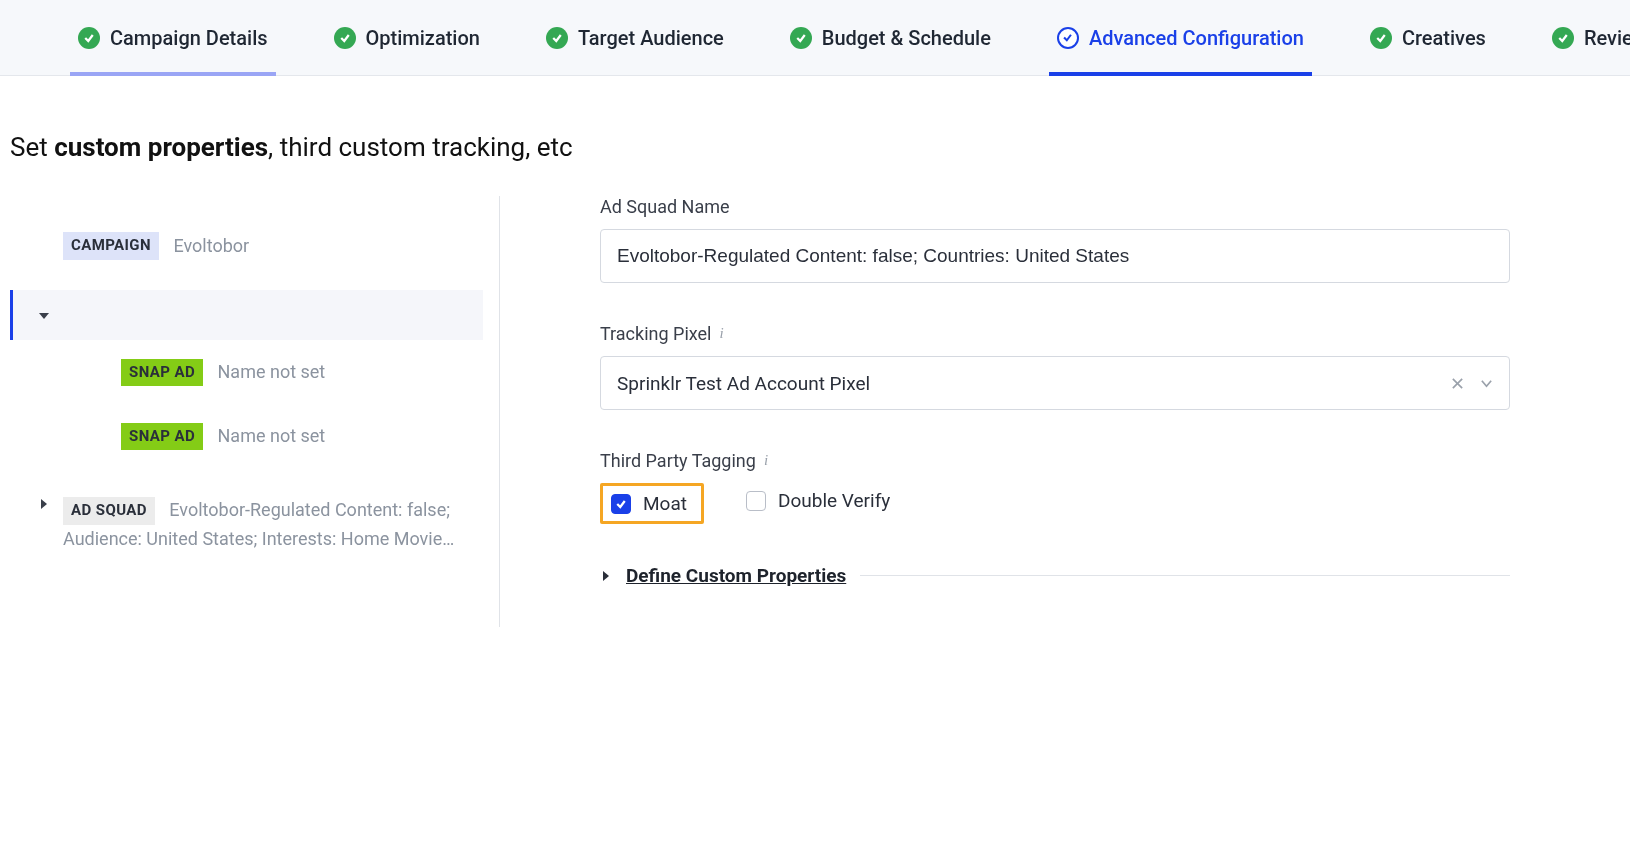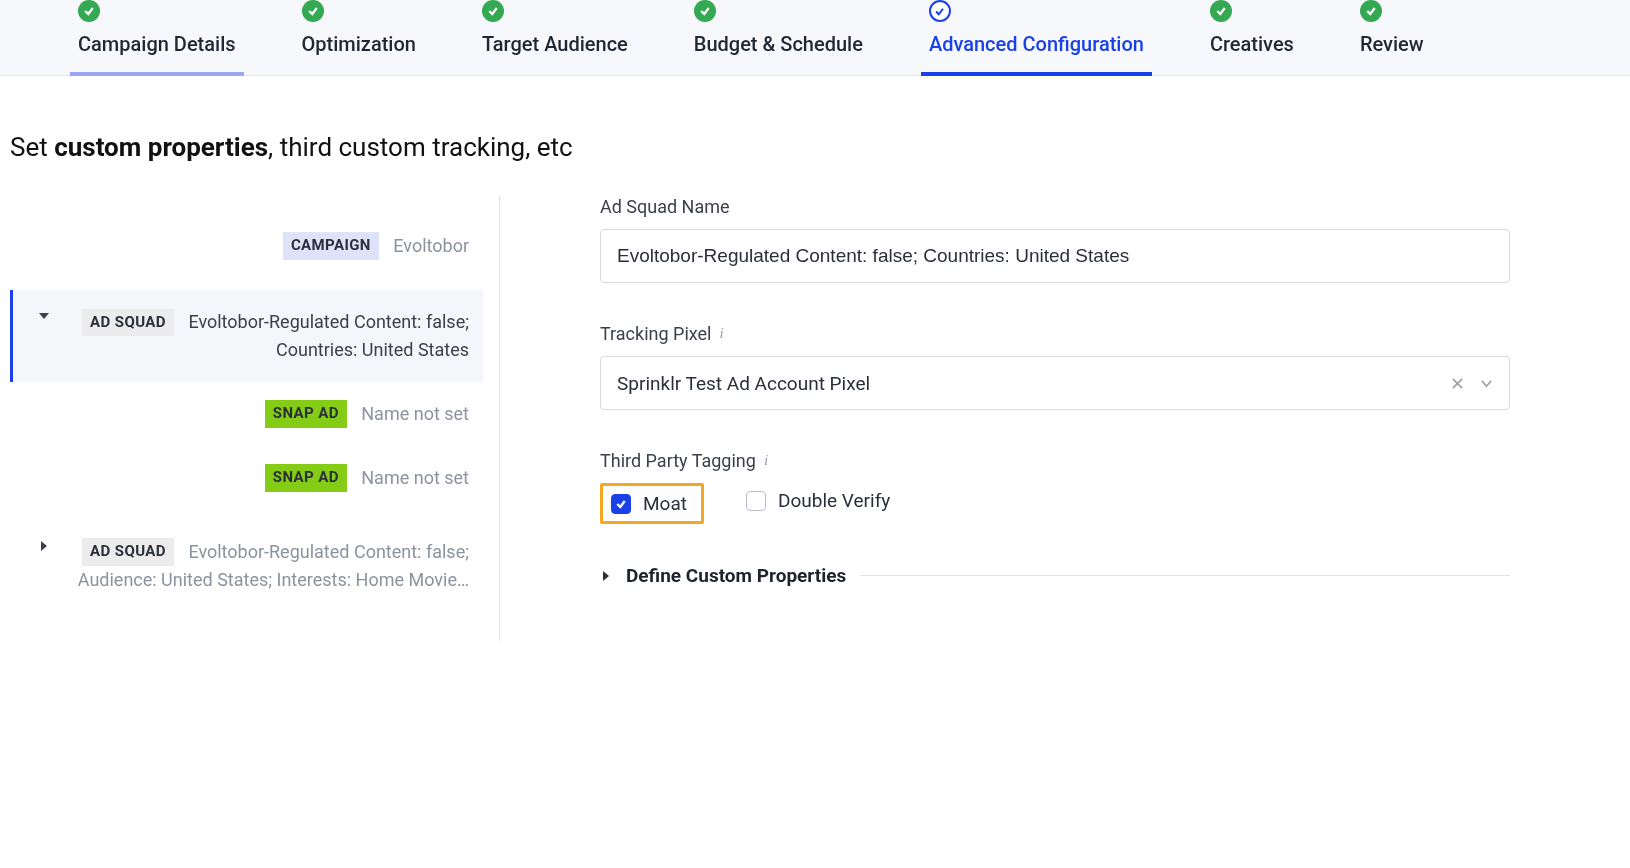--- a/index.html
+++ b/index.html
@@ -15,31 +15,30 @@
   .stepper {
     display: flex;
     align-items: stretch;
     height: 76px;
     background: #f6f8fb;
     border-bottom: 1px solid #e4e7ec;
     padding: 0 70px 0 70px;
   }
   .step {
     display: flex;
-    align-items: flex-start;
+    align-items: center;
     gap: 10px;
     margin-right: 50px;
     font-size: 20px;
     font-weight: 500;
     color: #1f2733;
     position: relative;
     cursor: pointer;
     white-space: nowrap;
     padding: 0 8px;
-    flex-direction: column;
   }
   .step.active { color: #1a40e8; }
   .step .underline-active,
   .step .underline-partial {
     position: absolute;
     left: 0; right: 0; bottom: -1px;
     height: 4px;
   }
   .step .underline-active { background: #1a40e8; }
   .step .underline-partial { background: #9aa5f5; }
@@ -97,21 +96,21 @@
   }
   .tree-row.selected {
     background: #f5f6fa;
     border-left: 3px solid #1a40e8;
   }
   .tree-row .caret {
     width: 14px; flex-shrink: 0; margin-top: 2px;
     display: flex; justify-content: center;
   }
   .tree-row .caret svg { width: 12px; height: 12px; fill: #3a3f4a; }
-  .tree-row .body { flex: 1; line-height: 1.45; text-align: right; }
+  .tree-row .body { flex: 1; line-height: 1.45; }
 
   .tag {
     display: inline-block;
     padding: 3px 8px;
     font-size: 15px;
     font-weight: 700;
     letter-spacing: 0.4px;
     margin-right: 10px;
     vertical-align: middle;
   }
@@ -197,20 +196,21 @@
   
   .expand-header {
     display: flex;
     align-items: center;
     gap: 14px;
     font-size: 19px;
     font-weight: 700;
     color: #1e232c;
     cursor: pointer;
     margin-top: 30px;
+    text-decoration: underline;
   }
   .expand-header .chev svg { width: 12px; height: 12px; fill: #2a2f3a; }
   .expand-header .rule {
     flex: 1;
     height: 1px;
     background: #e0e3e8;
   }
 </style>
 </head>
 <body>
@@ -291,24 +291,20 @@
         <span class="tree-label muted">Evoltobor</span>
       </div>
     </div>
 
     <div class="tree-row selected" style="margin-top:24px">
       <span class="caret">
         <svg viewBox="0 0 12 12">
             <path d="M1 3 L6 9 L11 3 Z"></path>
           </svg>
       </span>
-      <div class="body">
-        <span class="tag adsquad">AD SQUAD</span>
-        <span class="tree-label">Evoltobor-Regulated Content: false; Countries: United States</span>
-      </div>
     </div>
 
     <div class="tree-row snap-row">
       <div class="body">
         <span class="tag snapad">SNAP AD</span>
         <span class="tree-label muted">Name not set</span>
       </div>
     </div>
     <div class="tree-row snap-row">
       <div class="body">

